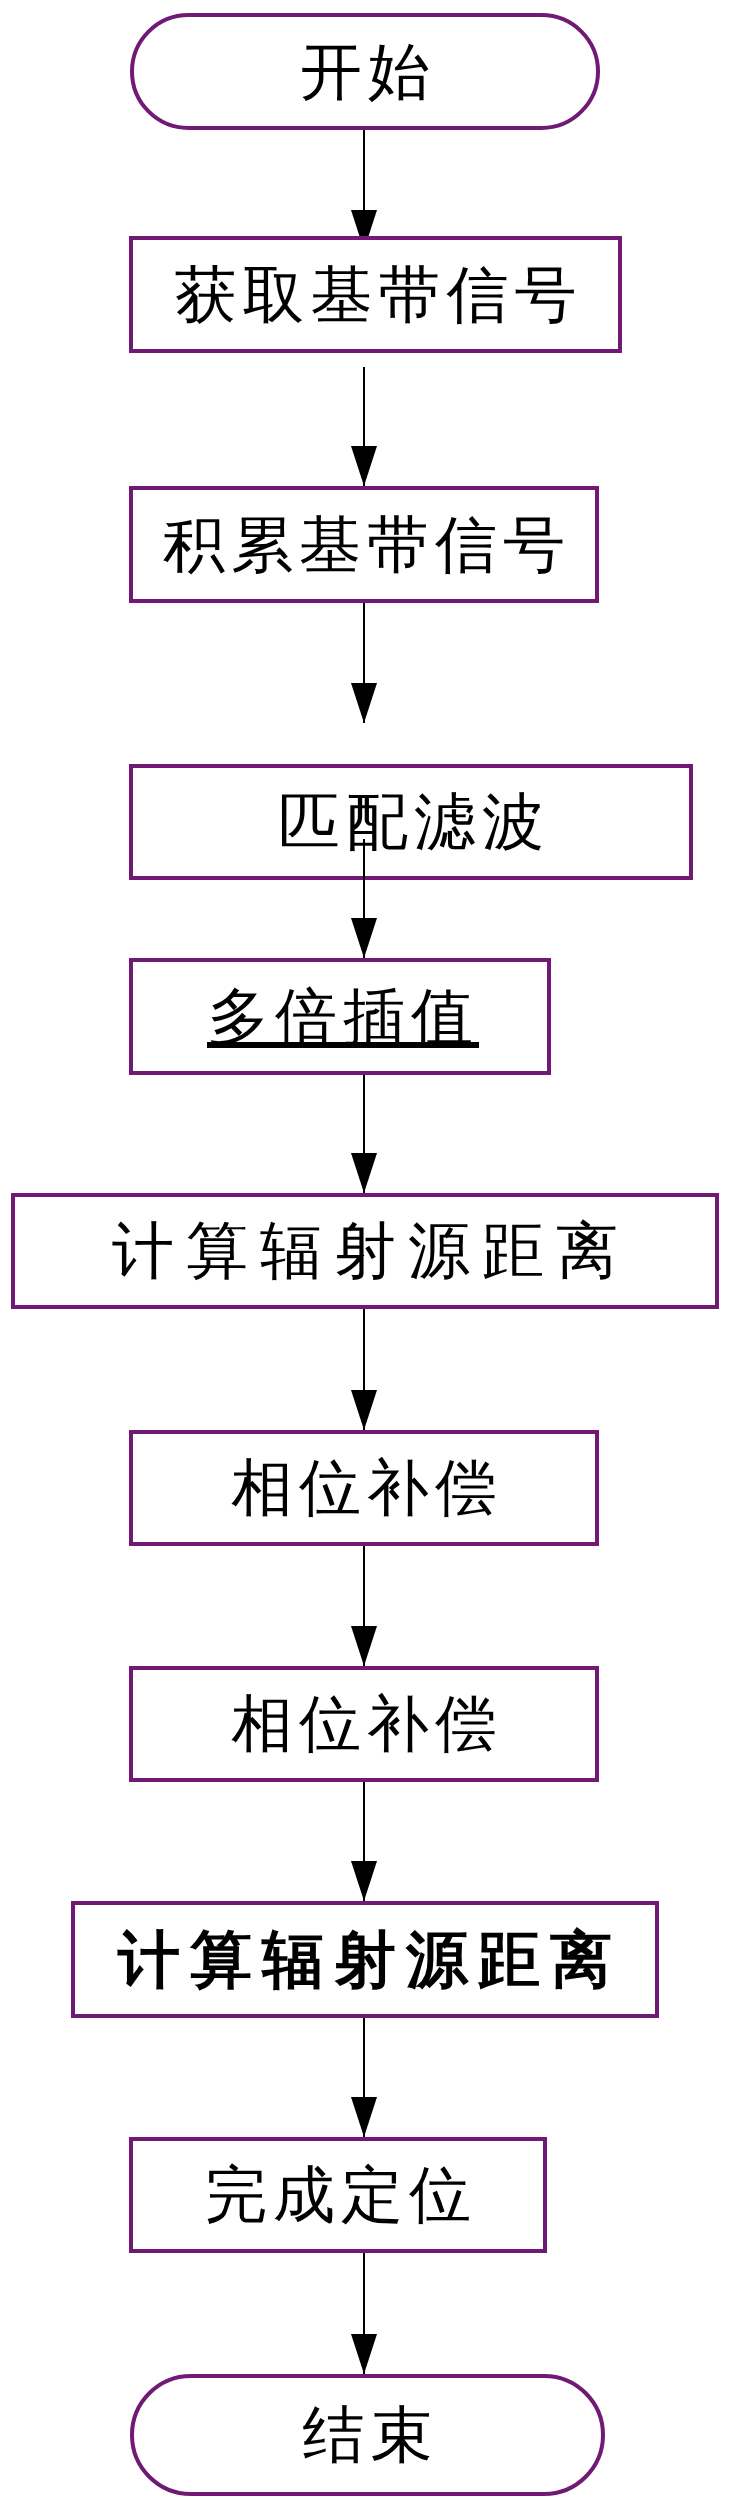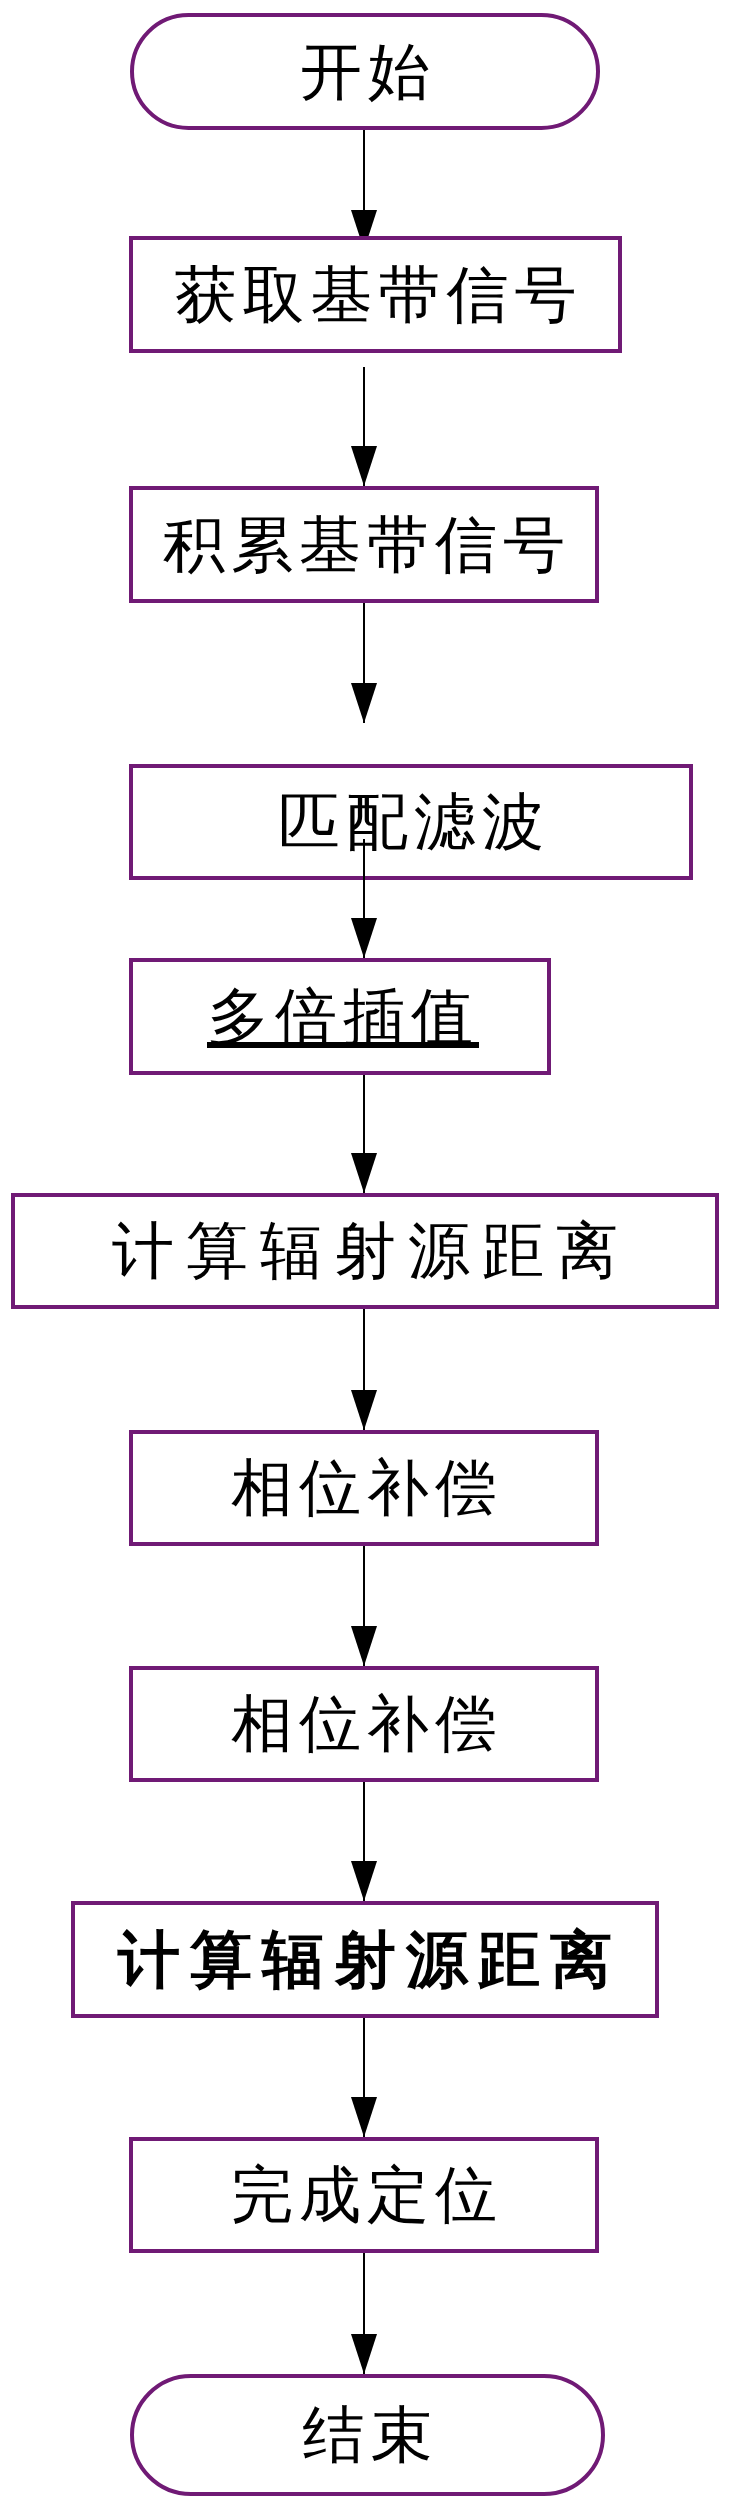--- a/index.html
+++ b/index.html
@@ -32,21 +32,21 @@
   
   .n1  { left: 130px; top: 13px;   width: 470px; height: 117px; }
   .n2  { left: 129px; top: 236px;  width: 493px; height: 117px; }
   .n3  { left: 129px; top: 486px;  width: 470px; height: 117px; }
   .n4  { left: 129px; top: 764px;  width: 564px; height: 116px; }
   .n5  { left: 129px; top: 958px;  width: 422px; height: 117px; text-decoration: underline; }
   .n6  { left: 11px;  top: 1193px; width: 708px; height: 116px; letter-spacing: 12px; text-indent: 12px; }
   .n7  { left: 129px; top: 1430px; width: 470px; height: 116px; }
   .n8  { left: 129px; top: 1666px; width: 470px; height: 116px; }
   .n9  { left: 71px;  top: 1901px; width: 588px; height: 117px; letter-spacing: 10px; text-indent: 10px; font-weight: bold; }
-  .n10 { left: 129px; top: 2137px; width: 470px; height: 116px; font-family: Liberation Serif, serif; }
+  .n10 { left: 129px; top: 2137px; width: 418px; height: 116px; font-family: Liberation Serif, serif; }
   .n11 { left: 130px; top: 2374px; width: 475px; height: 122px; border-radius: 62px; }
 
   .arrow {
     position: absolute;
     left: 363px;
     width: 2px;
     background: #000000;
   }
   .a1  { top: 130px;  height: 120px; }
   .a2  { top: 367px;  height: 119px; }

